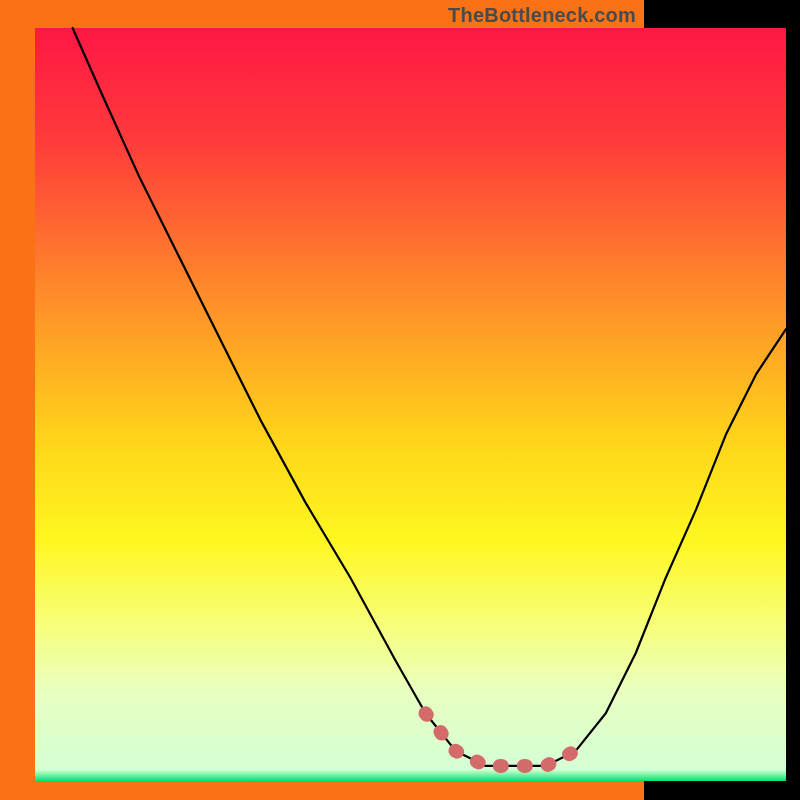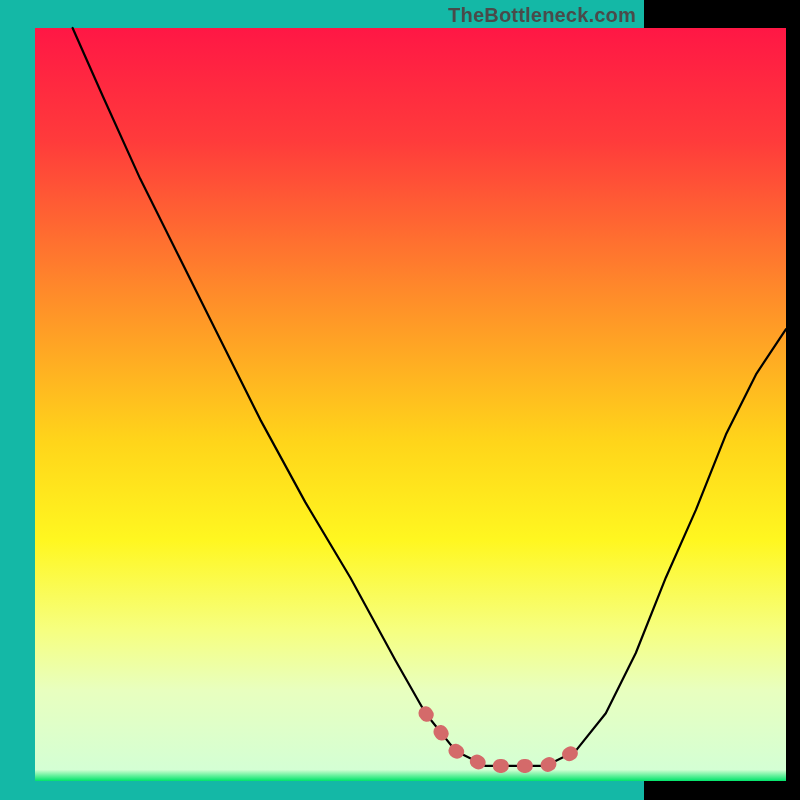--- a/index.html
+++ b/index.html
@@ -8,21 +8,21 @@
     width: 800px;
     height: 800px;
     background: #000;
     overflow: hidden;
     font-family: Arial, Helvetica, sans-serif;
   }
   .stage {
     position: relative;
     width: 644px;
     height: 800px;
-    background: #14b8a6;
+    background: #f97316;
   }
   .watermark {
     position: absolute;
     top: 4px;
     right: 8px;
     color: #4a4a4a;
     font-size: 20px;
     font-weight: 600;
     letter-spacing: 0.2px;
     z-index: 5;

